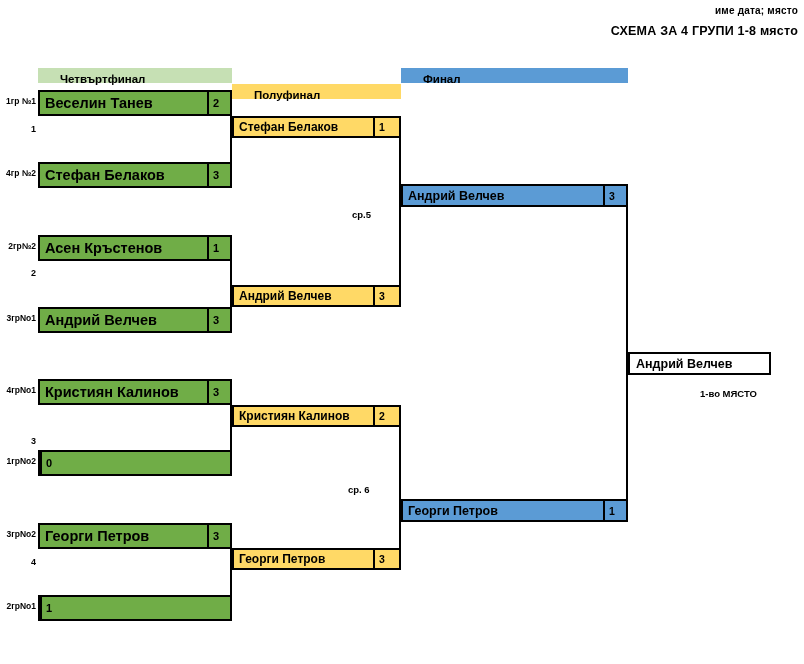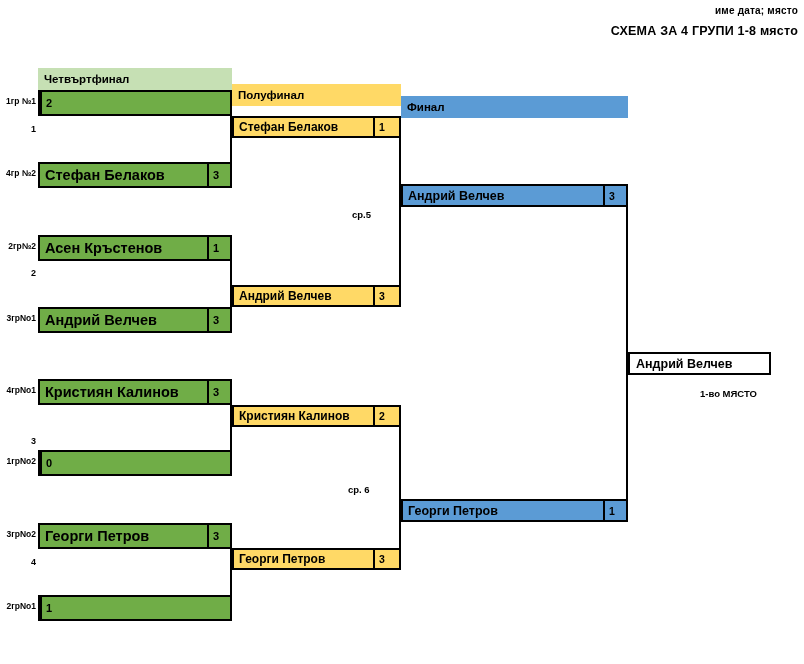--- a/index.html
+++ b/index.html
@@ -35,31 +35,31 @@
   #caption-title {
     right: 6px;
     top: 24px;
     font-size: 12.5px;
   }
 
   
   .round-head {
     position: absolute;
     top: 68px;
-    height: 22px;
+    height: 15px;
     line-height: 22px;
     font-size: 11.5px;
     font-weight: bold;
-    padding-left: 6px;
+    padding-left: 22px;
     box-sizing: border-box;
     white-space: nowrap;
   }
   #head-qf   { left: 38px;  width: 194px; background: #c6e0b4; }
   #head-sf   { left: 232px; width: 169px; background: #ffd966; margin-top: 16px; }
-  #head-fin  { left: 401px; width: 227px; background: #5b9bd5; margin-top: 28px; }
+  #head-fin  { left: 401px; width: 227px; background: #5b9bd5; }
 
   
   .slot {
     position: absolute;
     box-sizing: border-box;
     border: 2px solid #000000;
     display: flex;
     align-items: center;
     overflow: hidden;
   }
@@ -182,20 +182,21 @@
   <div class="seed" style="top:456px">1грNo2</div>
   <div class="seed" style="top:529px">3грNo2</div>
   <div class="seed" style="top:601px">2грNo1</div>
 
   <div class="idx" style="left:31px; top:124px">1</div>
   <div class="idx" style="left:31px; top:268px">2</div>
   <div class="idx" style="left:31px; top:436px">3</div>
   <div class="idx" style="left:31px; top:557px">4</div>
 
   <div class="slot qf" style="top:90px">
+    <span class="nm">Веселин Танев</span>
     <span class="sc">2</span>
   </div>
   <div class="slot qf" style="top:162px">
     <span class="nm">Стефан Белаков</span>
     <span class="sc">3</span>
   </div>
   <div class="slot qf" style="top:235px">
     <span class="nm">Асен Кръстенов</span>
     <span class="sc">1</span>
   </div>

